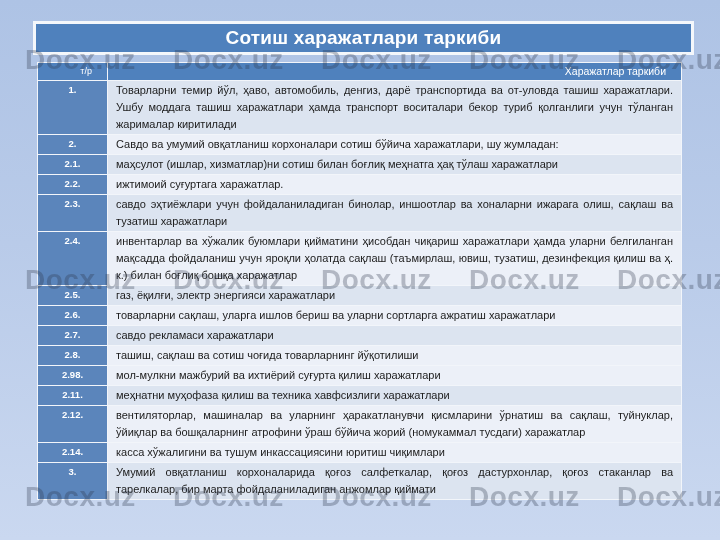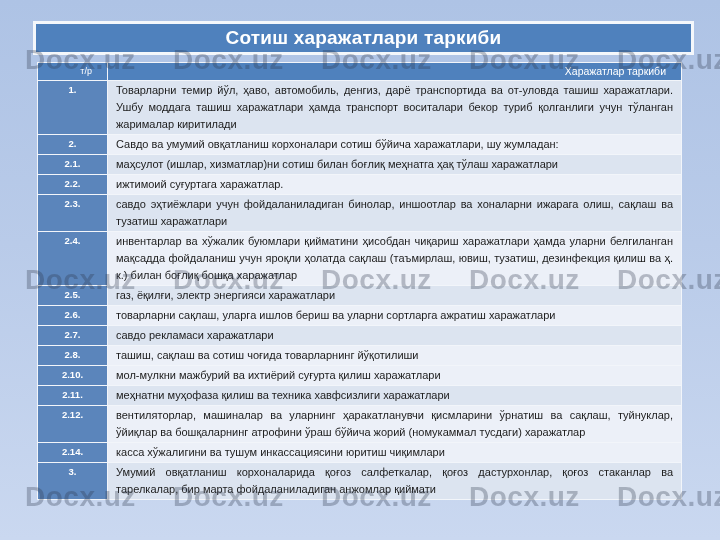--- a/index.html
+++ b/index.html
@@ -105,21 +105,21 @@
         </tr>
         <tr class="band-dark">
           <td class="num">2.7.</td>
           <td class="txt">савдо рекламаси харажатлари</td>
         </tr>
         <tr class="band-light">
           <td class="num">2.8.</td>
           <td class="txt">ташиш, сақлаш ва сотиш чоғида товарларнинг йўқотилиши</td>
         </tr>
         <tr class="band-light">
-          <td class="num">2.10.</td>
+          <td class="num">2.98.</td>
           <td class="txt">мол-мулкни мажбурий ва ихтиёрий суғурта қилиш харажатлари</td>
         </tr>
         <tr class="band-dark">
           <td class="num">2.11.</td>
           <td class="txt">меҳнатни муҳофаза қилиш ва техника хавфсизлиги харажатлари</td>
         </tr>
         <tr class="band-light">
           <td class="num">2.12.</td>
           <td class="txt">вентиляторлар, машиналар ва уларнинг ҳаракатланувчи қисмларини ўрнатиш ва сақлаш, туйнуклар, ўйиқлар ва бошқаларнинг атрофини ўраш бўйича жорий (номукаммал тусдаги) харажатлар</td>
         </tr>

